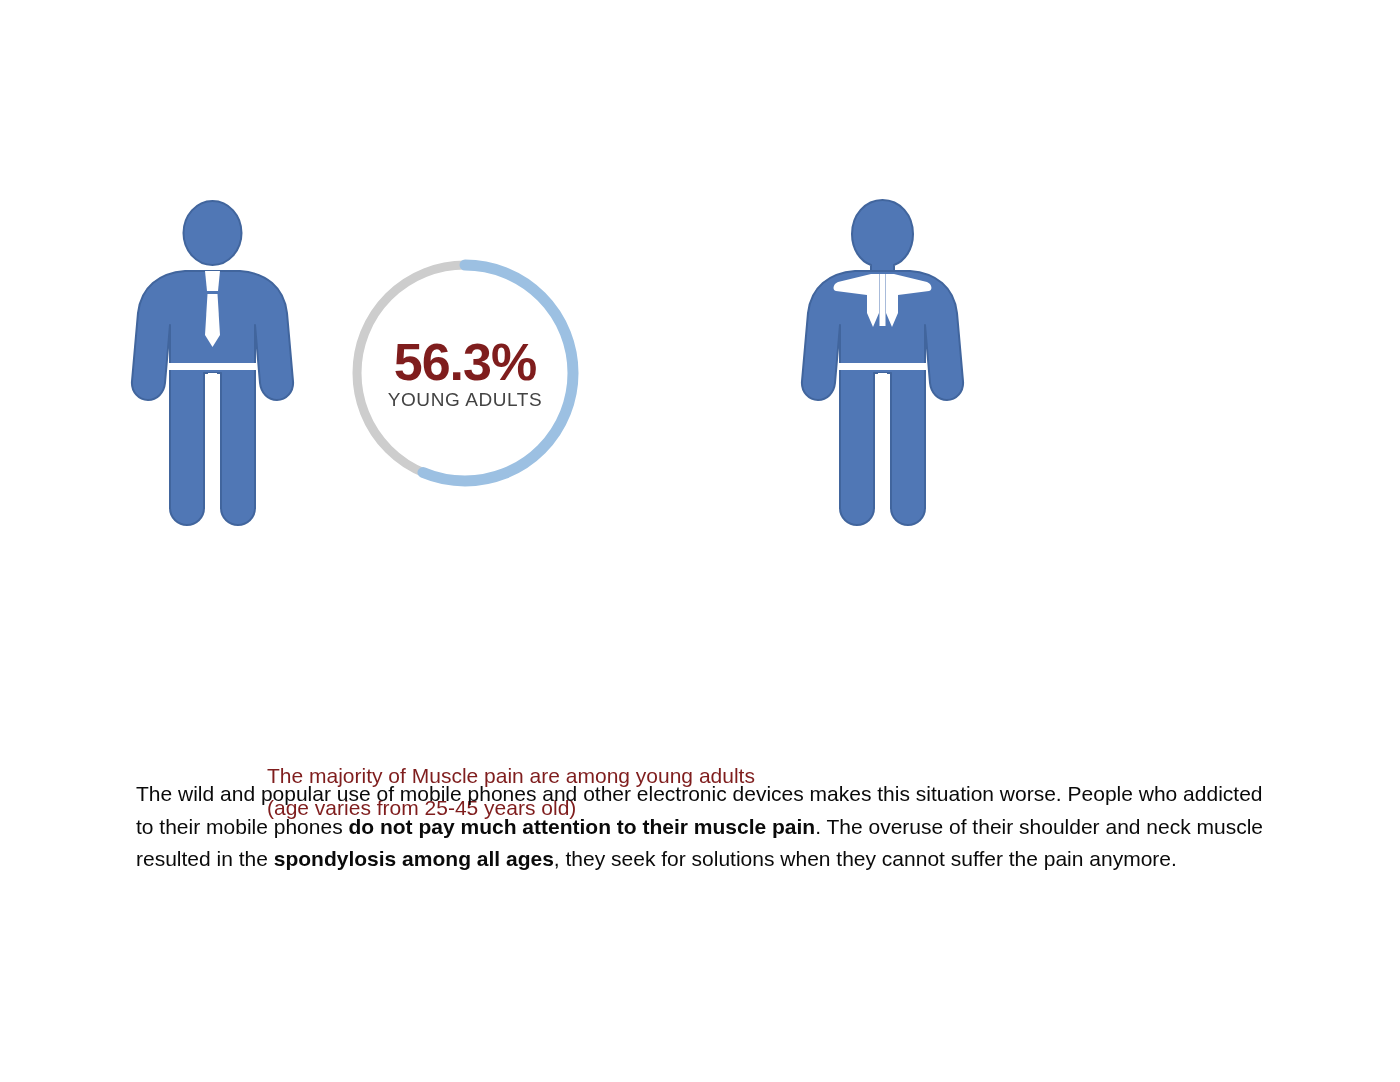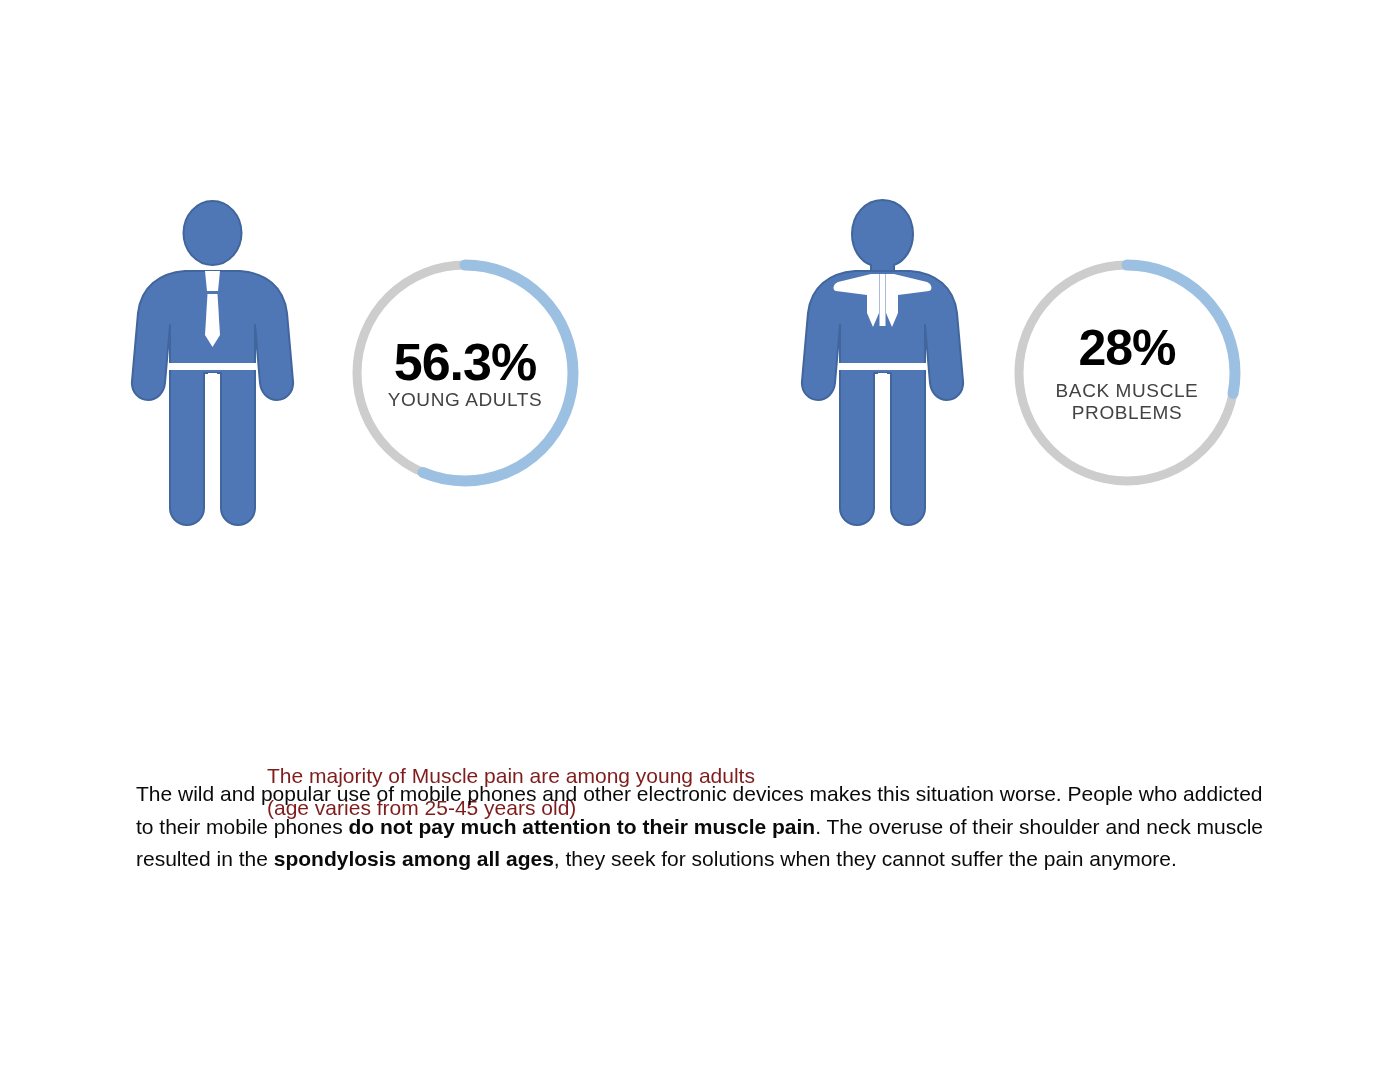--- a/index.html
+++ b/index.html
@@ -62,21 +62,21 @@
     height: 240px;
     display: flex;
     flex-direction: column;
     align-items: center;
     justify-content: center;
     text-align: center;
   }
   .donut-value {
     font-size: 52px;
     font-weight: 700;
-    color: #000000;
+    color: #7f1d1d;
     letter-spacing: -1px;
     line-height: 1.02;
   }
   .donut-label {
     font-size: 19px;
     letter-spacing: 0.6px;
     color: #434343;
     line-height: 1.15;
     font-weight: 400;
   }
@@ -227,32 +227,18 @@
                  Z"></path>
 
         <rect x="84.5" y="79" width="6" height="52"></rect>
       </g>
 
       <rect x="44" y="168" width="87" height="7" fill="#ffffff"></rect>
 
       <rect x="83" y="178" width="9" height="140" fill="#ffffff"></rect>
     </svg>
 
-    <div class="donut-wrap">
-      <svg class="donut-svg" viewBox="0 0 240 240">
-        <circle cx="120" cy="120" r="108" fill="none" stroke="#cdcdcd" stroke-width="9"></circle>
-
-        <circle class="arc" cx="120" cy="120" r="108" fill="none" stroke="#9cc0e2" stroke-width="11" stroke-linecap="round" transform="rotate(-90 120 120)" stroke-dasharray="190.0035236891107 488.5804894862846" stroke-dashoffset="0"></circle>
-      </svg>
-      <div class="donut-text">
-        <div class="donut-value">28%</div>
-        <div class="donut-label">
-          <span>BACK MUSCLE</span><br>
-          <span>PROBLEMS</span>
-        </div>
-      </div>
-    </div>
 
   </div>
 
   <p class="body-paragraph"><span>The wild and popular use of mobile phones and other electronic devices makes this situation worse. People who addicted to their mobile phones </span><b>do not pay much attention to their muscle pain</b><span>. The overuse of their shoulder and neck muscle resulted in the </span><b>spondylosis among all ages</b><span>, they seek for solutions when they cannot suffer the pain anymore.</span></p>
 
 </div>
 
 </body></html>

